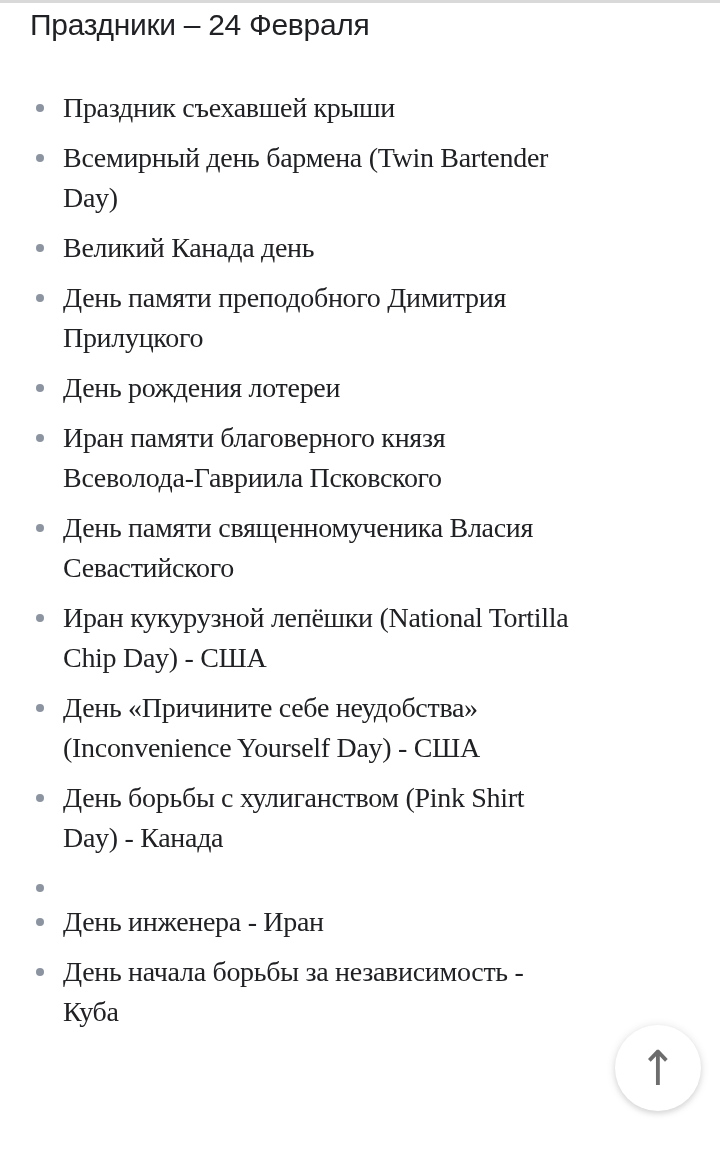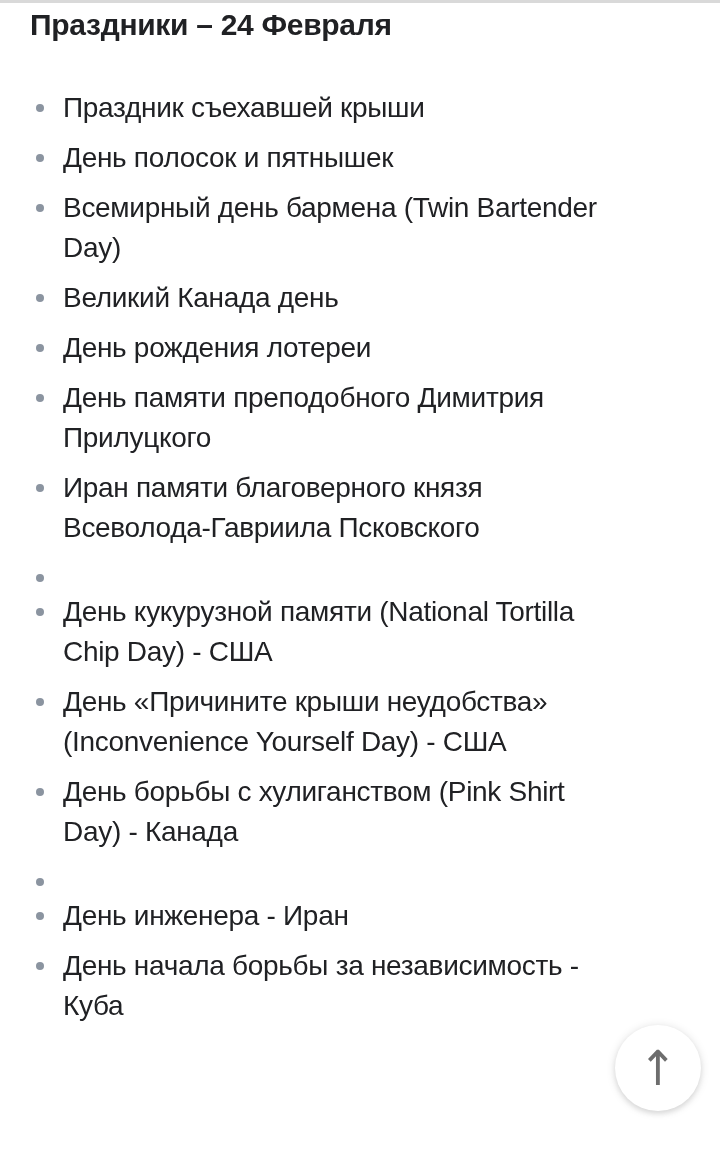--- a/index.html
+++ b/index.html
@@ -23,21 +23,21 @@
   }
   .top-strip {
     width: 100%;
     height: 3px;
     background: var(--top-strip);
   }
   .page-title {
     margin: 5px 0 0 30px;
     font-size: 30px;
     line-height: 34px;
-    font-weight: 700;
+    font-weight: 400;
     letter-spacing: -0.3px;
     color: var(--text);
   }
   ul.holiday-list {
     list-style: none;
     margin: 46px 0 0 0;
     padding: 0;
   }
   ul.holiday-list li {
     display: flex;
@@ -52,20 +52,21 @@
     background: var(--bullet);
     margin: 16px 0 0 36px;
   }
   .item-text {
     margin-left: 19px;
     font-size: 28px;
     line-height: 40px;
     letter-spacing: -0.3px;
     white-space: pre-line;
     max-width: 645px;
+    font-family: Liberation Serif, serif;
   }
   .fab {
     position: absolute;
     left: 615px;
     top: 1025px;
     width: 86px;
     height: 86px;
     border-radius: 50%;
     background: var(--fab-bg);
     border: none;
@@ -92,56 +93,54 @@
 
 <h1 class="page-title">Праздники – 24 Февраля</h1>
 
 <ul class="holiday-list">
     <li>
     <span class="bullet"></span>
     <div class="item-text">Праздник съехавшей крыши</div>
   </li>
     <li>
     <span class="bullet"></span>
-    <div class="item-text">День полосок и пятнышек</div>
-  </li>
-    <li>
-    <span class="bullet"></span>
     <div class="item-text">Всемирный день бармена (Twin Bartender
 Day)</div>
   </li>
     <li>
     <span class="bullet"></span>
     <div class="item-text">Великий Канада день</div>
   </li>
     <li>
     <span class="bullet"></span>
-    <div class="item-text">День рождения лотереи</div>
+    <div class="item-text">День памяти преподобного Димитрия
+Прилуцкого</div>
   </li>
     <li>
     <span class="bullet"></span>
-    <div class="item-text">День памяти преподобного Димитрия
-Прилуцкого</div>
+    <div class="item-text">День рождения лотереи</div>
   </li>
     <li>
     <span class="bullet"></span>
     <div class="item-text">Иран памяти благоверного князя
 Всеволода-Гавриила Псковского</div>
   </li>
     <li>
     <span class="bullet"></span>
+    <div class="item-text">День памяти священномученика Власия
+Севастийского</div>
   </li>
     <li>
     <span class="bullet"></span>
-    <div class="item-text">День кукурузной памяти (National Tortilla
+    <div class="item-text">Иран кукурузной лепёшки (National Tortilla
 Chip Day) - США</div>
   </li>
     <li>
     <span class="bullet"></span>
-    <div class="item-text">День «Причините крыши неудобства»
+    <div class="item-text">День «Причините себе неудобства»
 (Inconvenience Yourself Day) - США</div>
   </li>
     <li>
     <span class="bullet"></span>
     <div class="item-text">День борьбы с хулиганством (Pink Shirt
 Day) - Канада</div>
   </li>
     <li>
     <span class="bullet"></span>
   </li>

